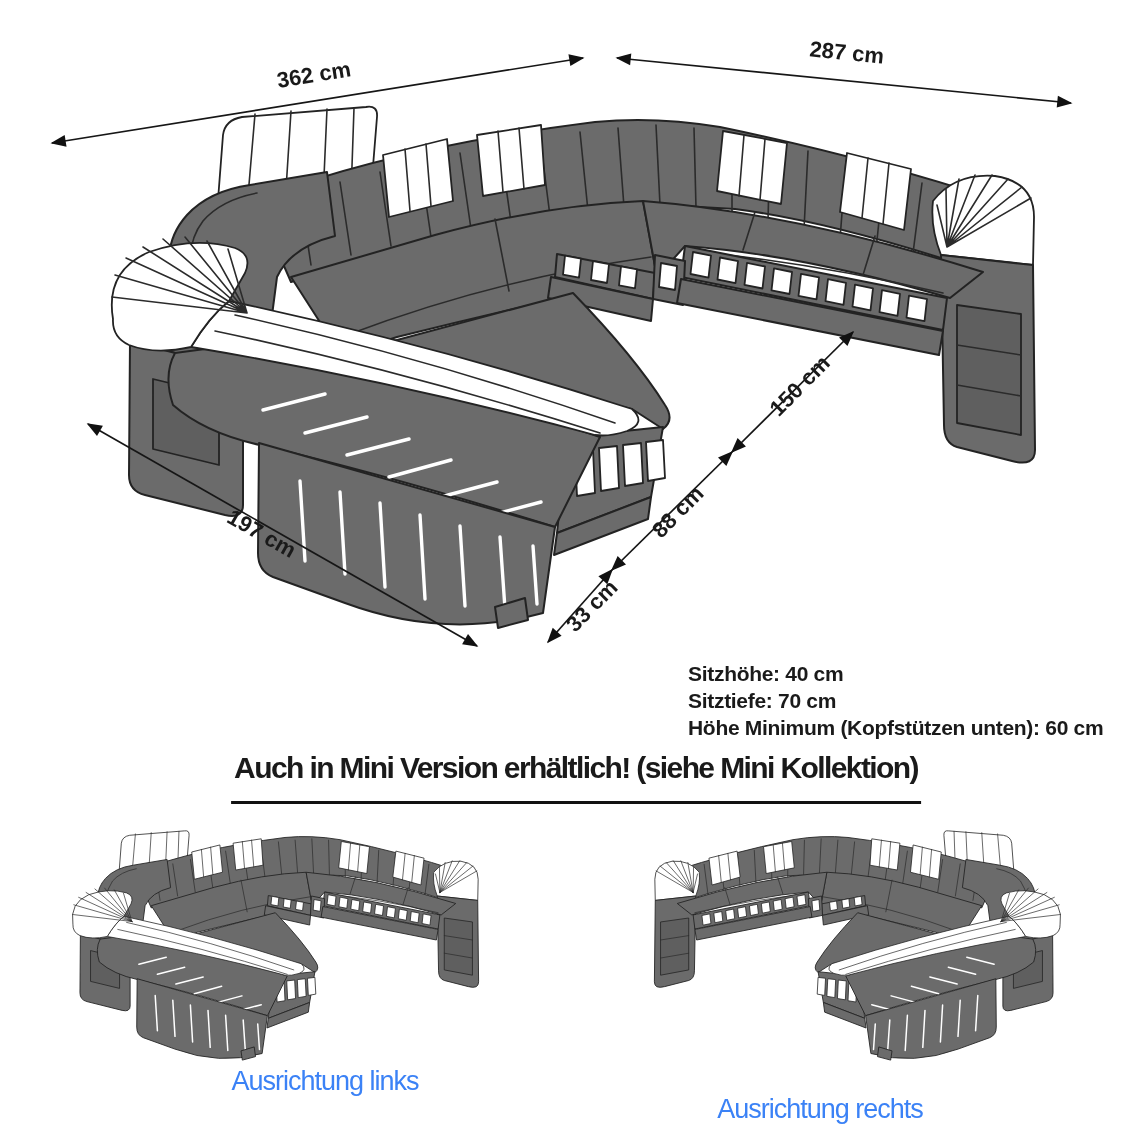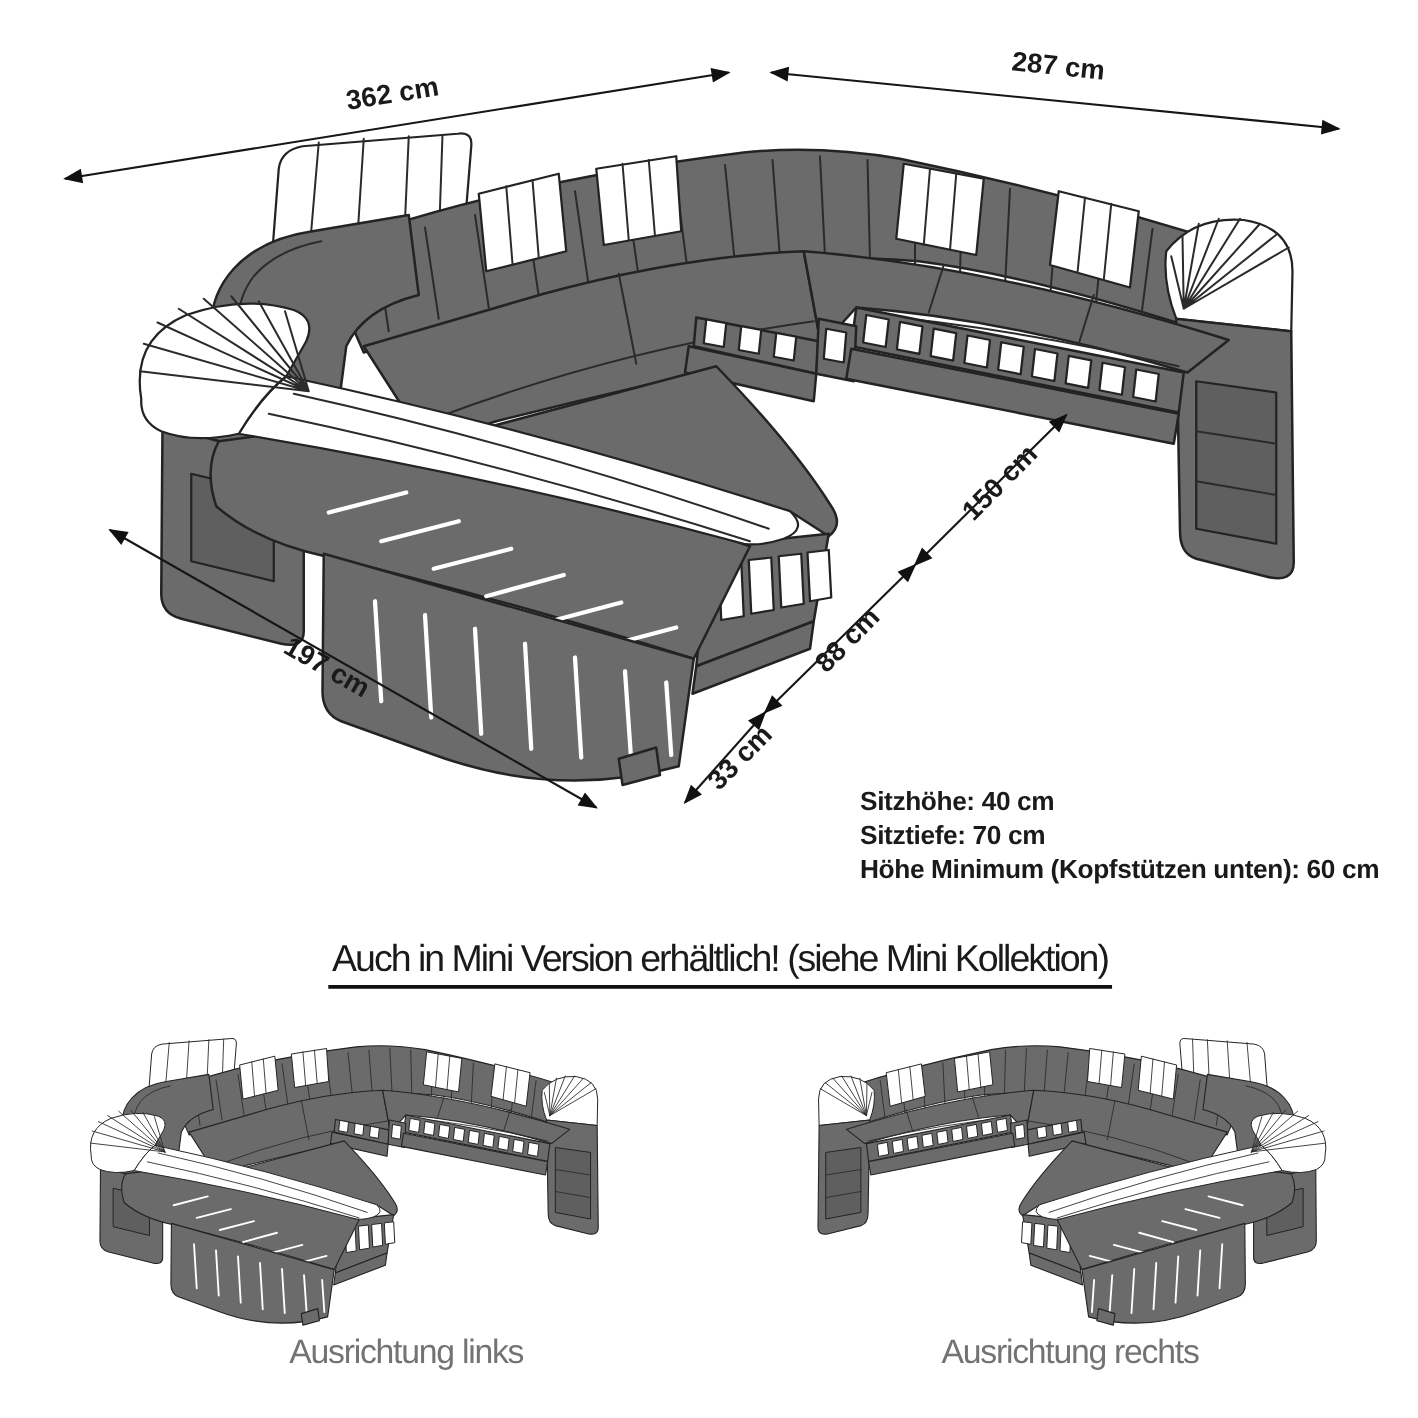--- a/index.html
+++ b/index.html
@@ -8,28 +8,28 @@
   #art{position:absolute;left:0;top:0;}
   .dimlabel{font-family:"Liberation Sans","DejaVu Sans",sans-serif;font-size:22px;font-weight:bold;
             fill:#1a1a1a;text-anchor:middle;}
   .g{fill:#6b6b6b;stroke:#232323;stroke-width:2;stroke-linejoin:round;}
   .gd{fill:#5f5f5f;stroke:#232323;stroke-width:1.8;stroke-linejoin:round;}
   .w{fill:#ffffff;stroke:#232323;stroke-width:1.8;stroke-linejoin:round;}
   .ln{stroke:#2b2b2b;stroke-width:1.6;fill:none;stroke-linecap:round;}
   .ws{stroke:#ffffff;stroke-width:3.4;fill:none;stroke-linecap:round;}
   .dim{stroke:#161616;stroke-width:1.7;fill:none;}
   .overlay{position:absolute;white-space:nowrap;}
-  #specs{left:688px;top:628px;font-size:21px;font-weight:bold;line-height:27px;letter-spacing:-0.3px;}
+  #specs{left:688px;top:660px;font-size:21px;font-weight:bold;line-height:27px;letter-spacing:-0.3px;}
   #specs div{height:27px;}
-  #mini-heading{left:576px;top:751px;transform:translateX(-50%);font-size:30px;font-weight:normal;
-                letter-spacing:-1.6px;border-bottom:3px solid #111;padding:0 3px 3px 3px;}
-  .variant-label{top:1066px;font-size:27px;font-weight:normal;letter-spacing:-1px;color:#737373;
+  #mini-heading{left:576px;top:751px;transform:translateX(-50%);font-size:30px;font-weight:bold;
+                letter-spacing:-1.6px;border-bottom:3px solid #111;padding:0 3px 16px 3px;}
+  .variant-label{top:1066px;font-size:27px;font-weight:normal;letter-spacing:-1px;color:#3b82f6;
                  transform:translateX(-50%);}
   #variant-left{left:325px;}
-  #variant-right{left:856px;}
+  #variant-right{left:820px;margin-top:28px;}
 </style>
 </head>
 <body>
 
 <div id="stage">
 
 <svg id="art" width="1134" height="1134" viewBox="0 0 1134 1134">
   <defs>
     <marker id="ah" markerWidth="11" markerHeight="9" refX="8.6" refY="4" orient="auto-start-reverse">
       <path d="M0.5,0.5 L9.5,4 L0.5,7.5 Z" fill="#111"></path>

